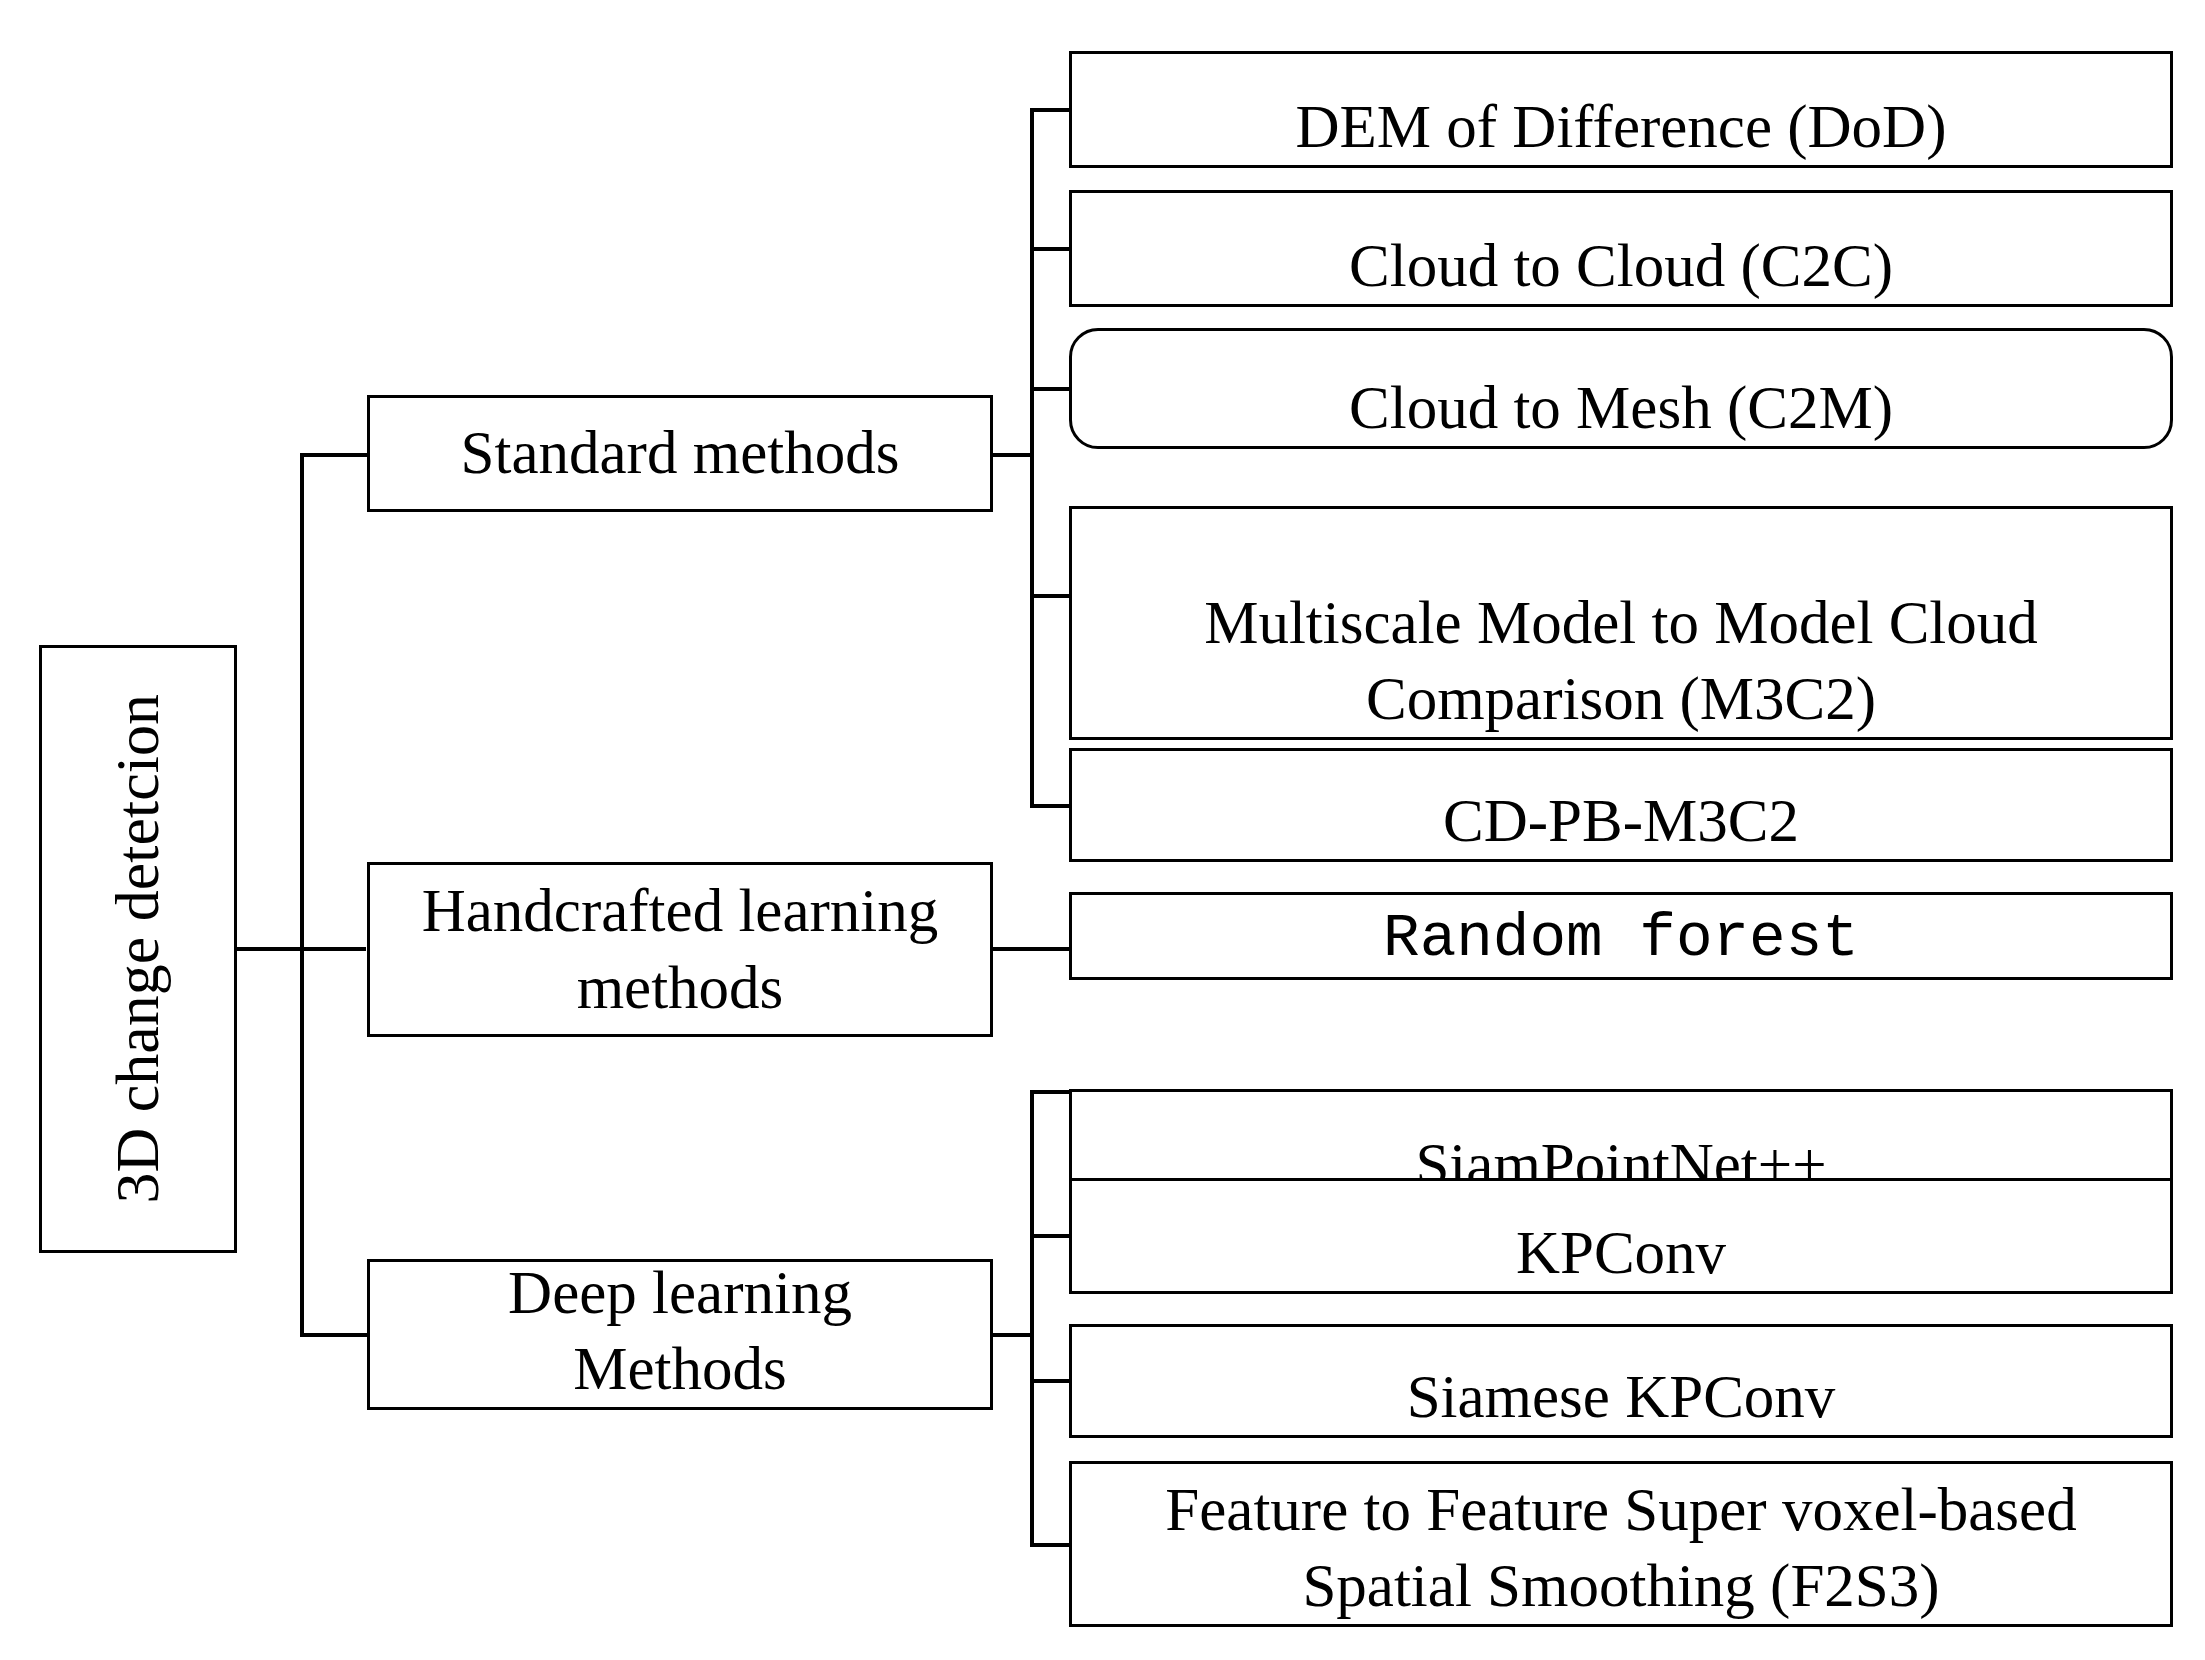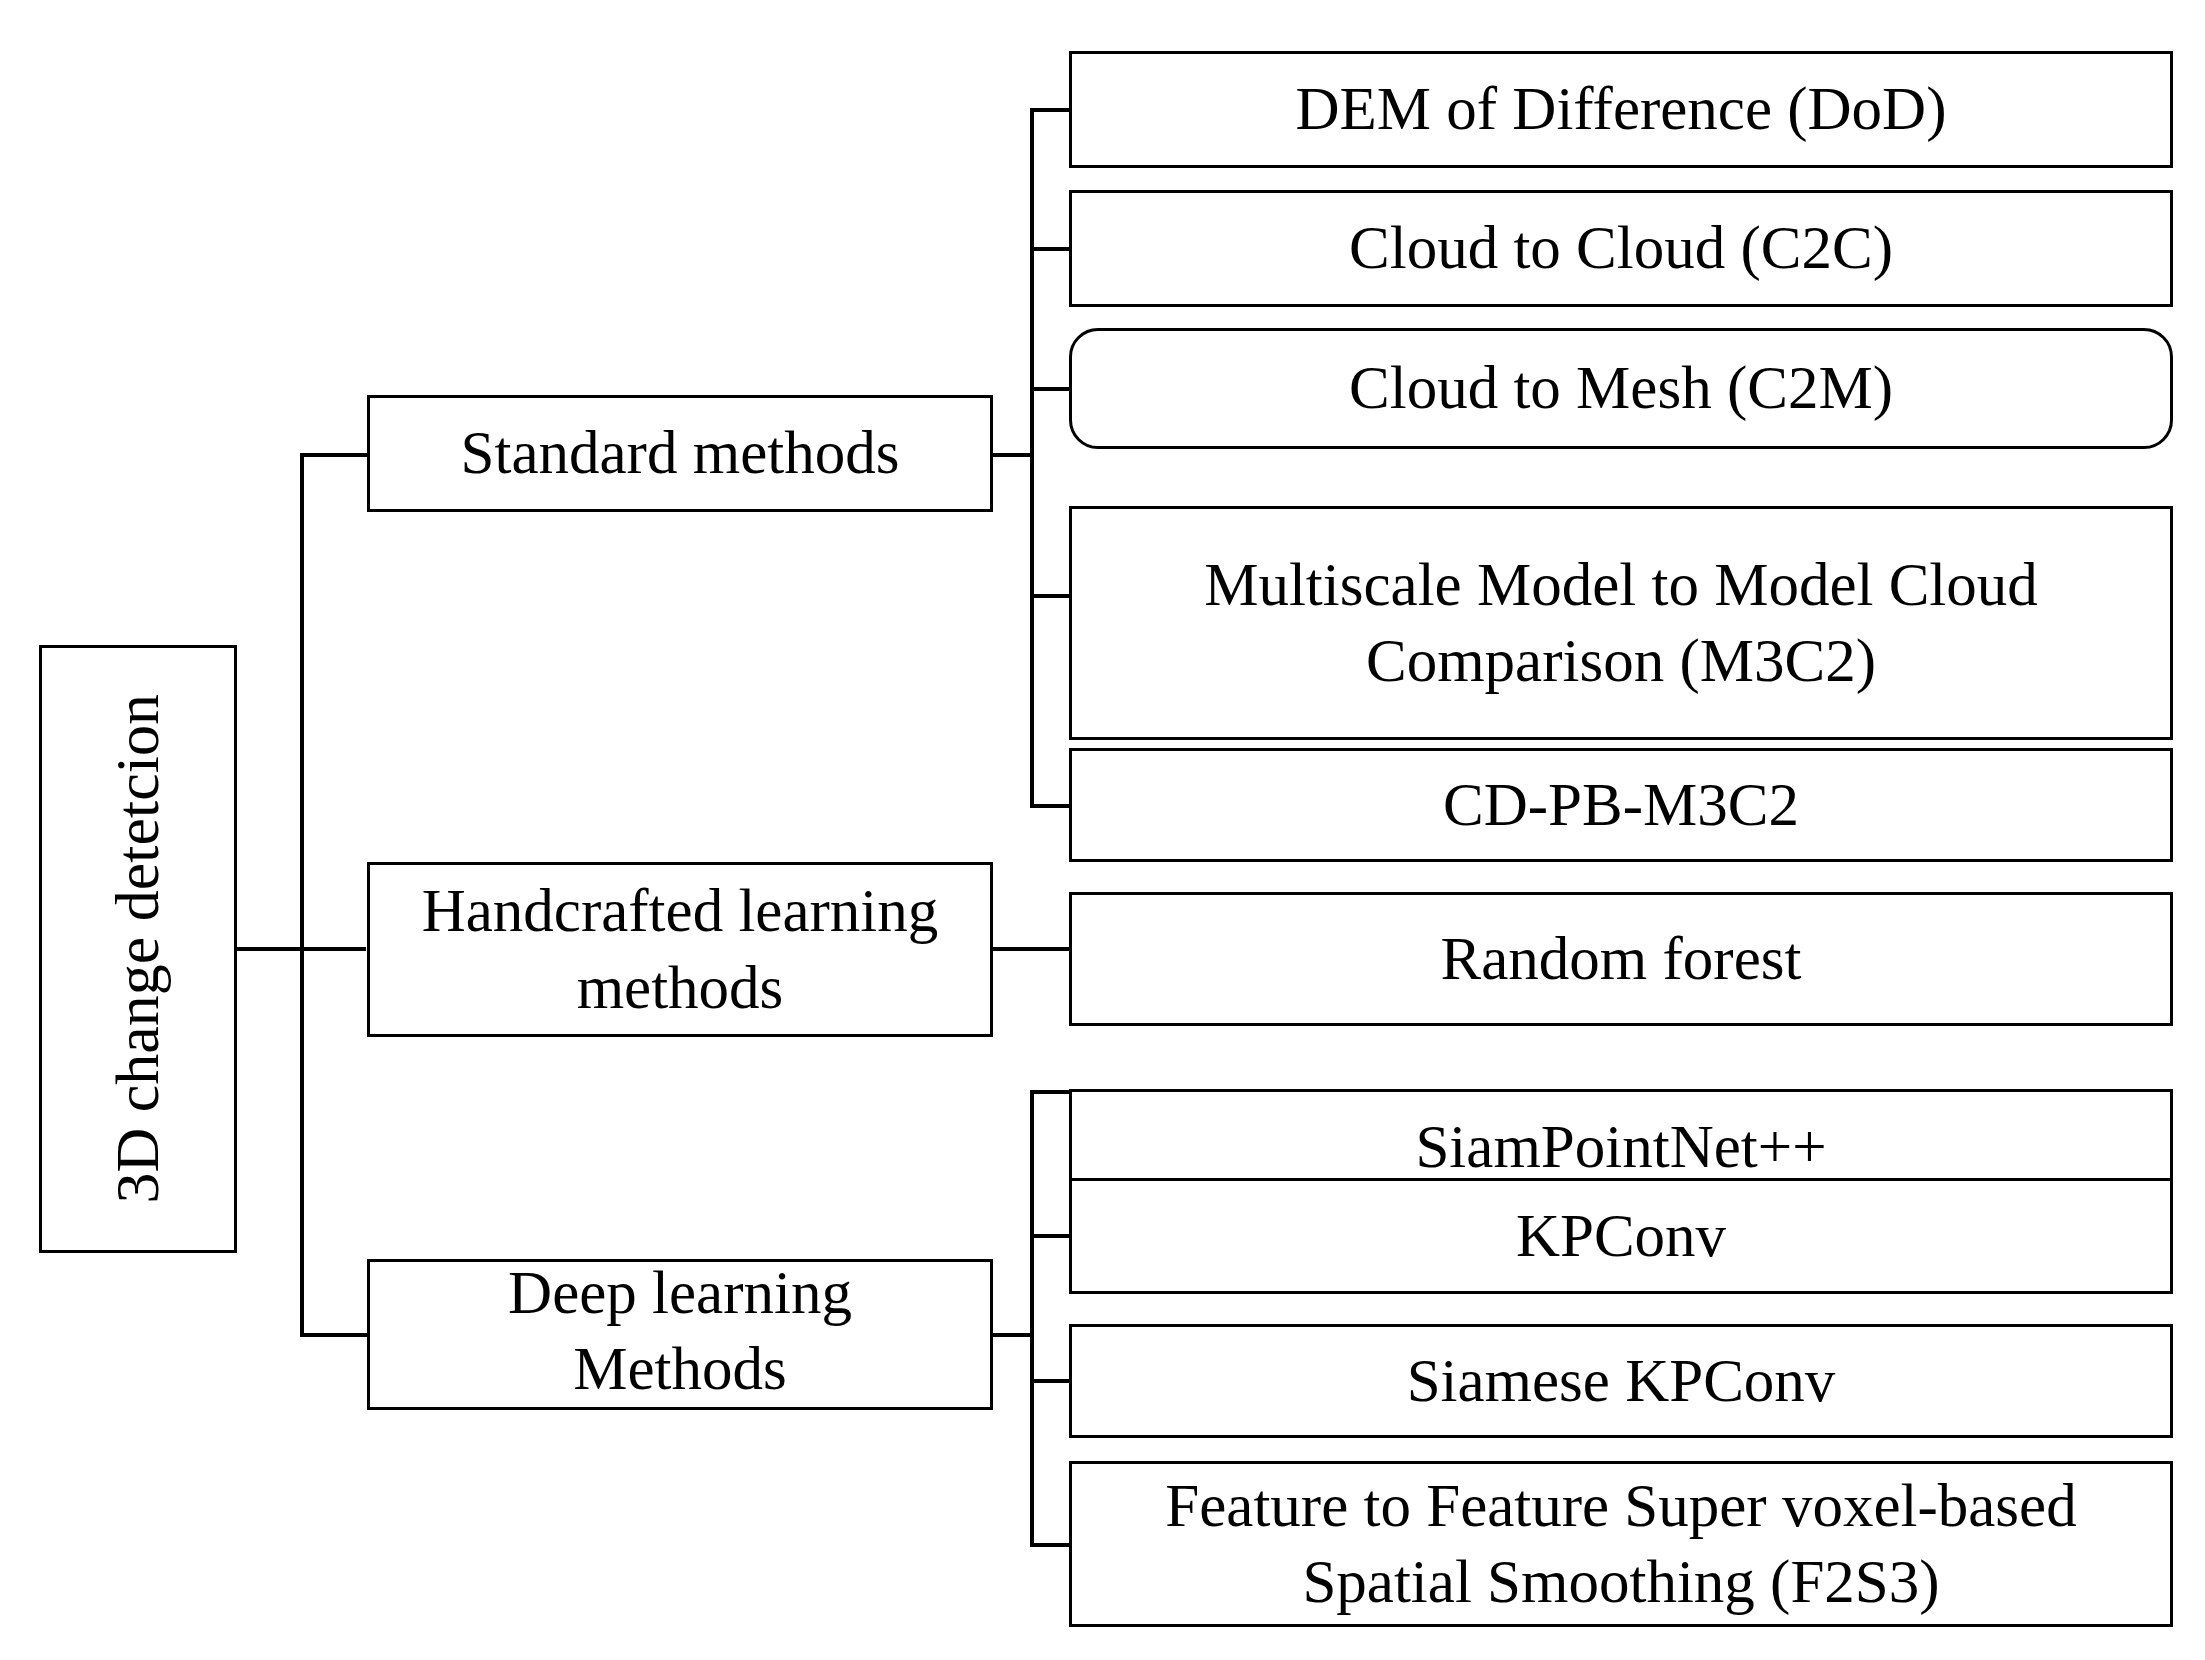--- a/index.html
+++ b/index.html
@@ -44,27 +44,27 @@
 
   
   #node-root        { left: 39px;   top: 645px;  width: 198px;  height: 608px; }
 
   
   #node-standard    { left: 367px;  top: 395px;  width: 626px;  height: 117px; }
   #node-handcrafted { left: 367px;  top: 862px; width: 626px;  height: 175px; }
   #node-deep        { left: 367px;  top: 1259px; width: 626px;  height: 151px; align-items: flex-end; }
 
   
-  .leaf             { left: 1069px; width: 1104px; }
+  .leaf             { left: 1069px; width: 1104px; align-items: flex-end; }
   #node-dod         { top: 51px;   height: 117px; }
   #node-c2c         { top: 190px;  height: 117px; }
   #node-c2m         { top: 328px;  height: 121px; border-radius: 29px; }
   #node-m3c2        { top: 506px;  height: 234px; }
   #node-cdpb        { top: 748px; height: 114px; }
-  #node-rf          { top: 892px; height: 134px; }
+  #node-rf          { top: 892px; height: 88px; font-family: Liberation Mono, monospace; }
   #node-spn         { top: 1089px; height: 117px; }
   #node-sgcn        { top: 1178px; height: 116px; }
   #node-skp         { top: 1324px; height: 114px; }
   #node-f2s3        { top: 1461px; height: 166px; }
 
   
   #ln-root-h        { left: 237px;  top: 947px; width: 129px; height: 3.7px; }
   #ln-trunk-v       { left: 300px;  top: 453px;  width: 3.7px;   height: 883px; }
   #ln-standard-stub { left: 300px;  top: 453px;  width: 67px;  height: 3.7px; }
   #ln-deep-stub     { left: 300px;  top: 1333px; width: 67px;  height: 3.7px; }

